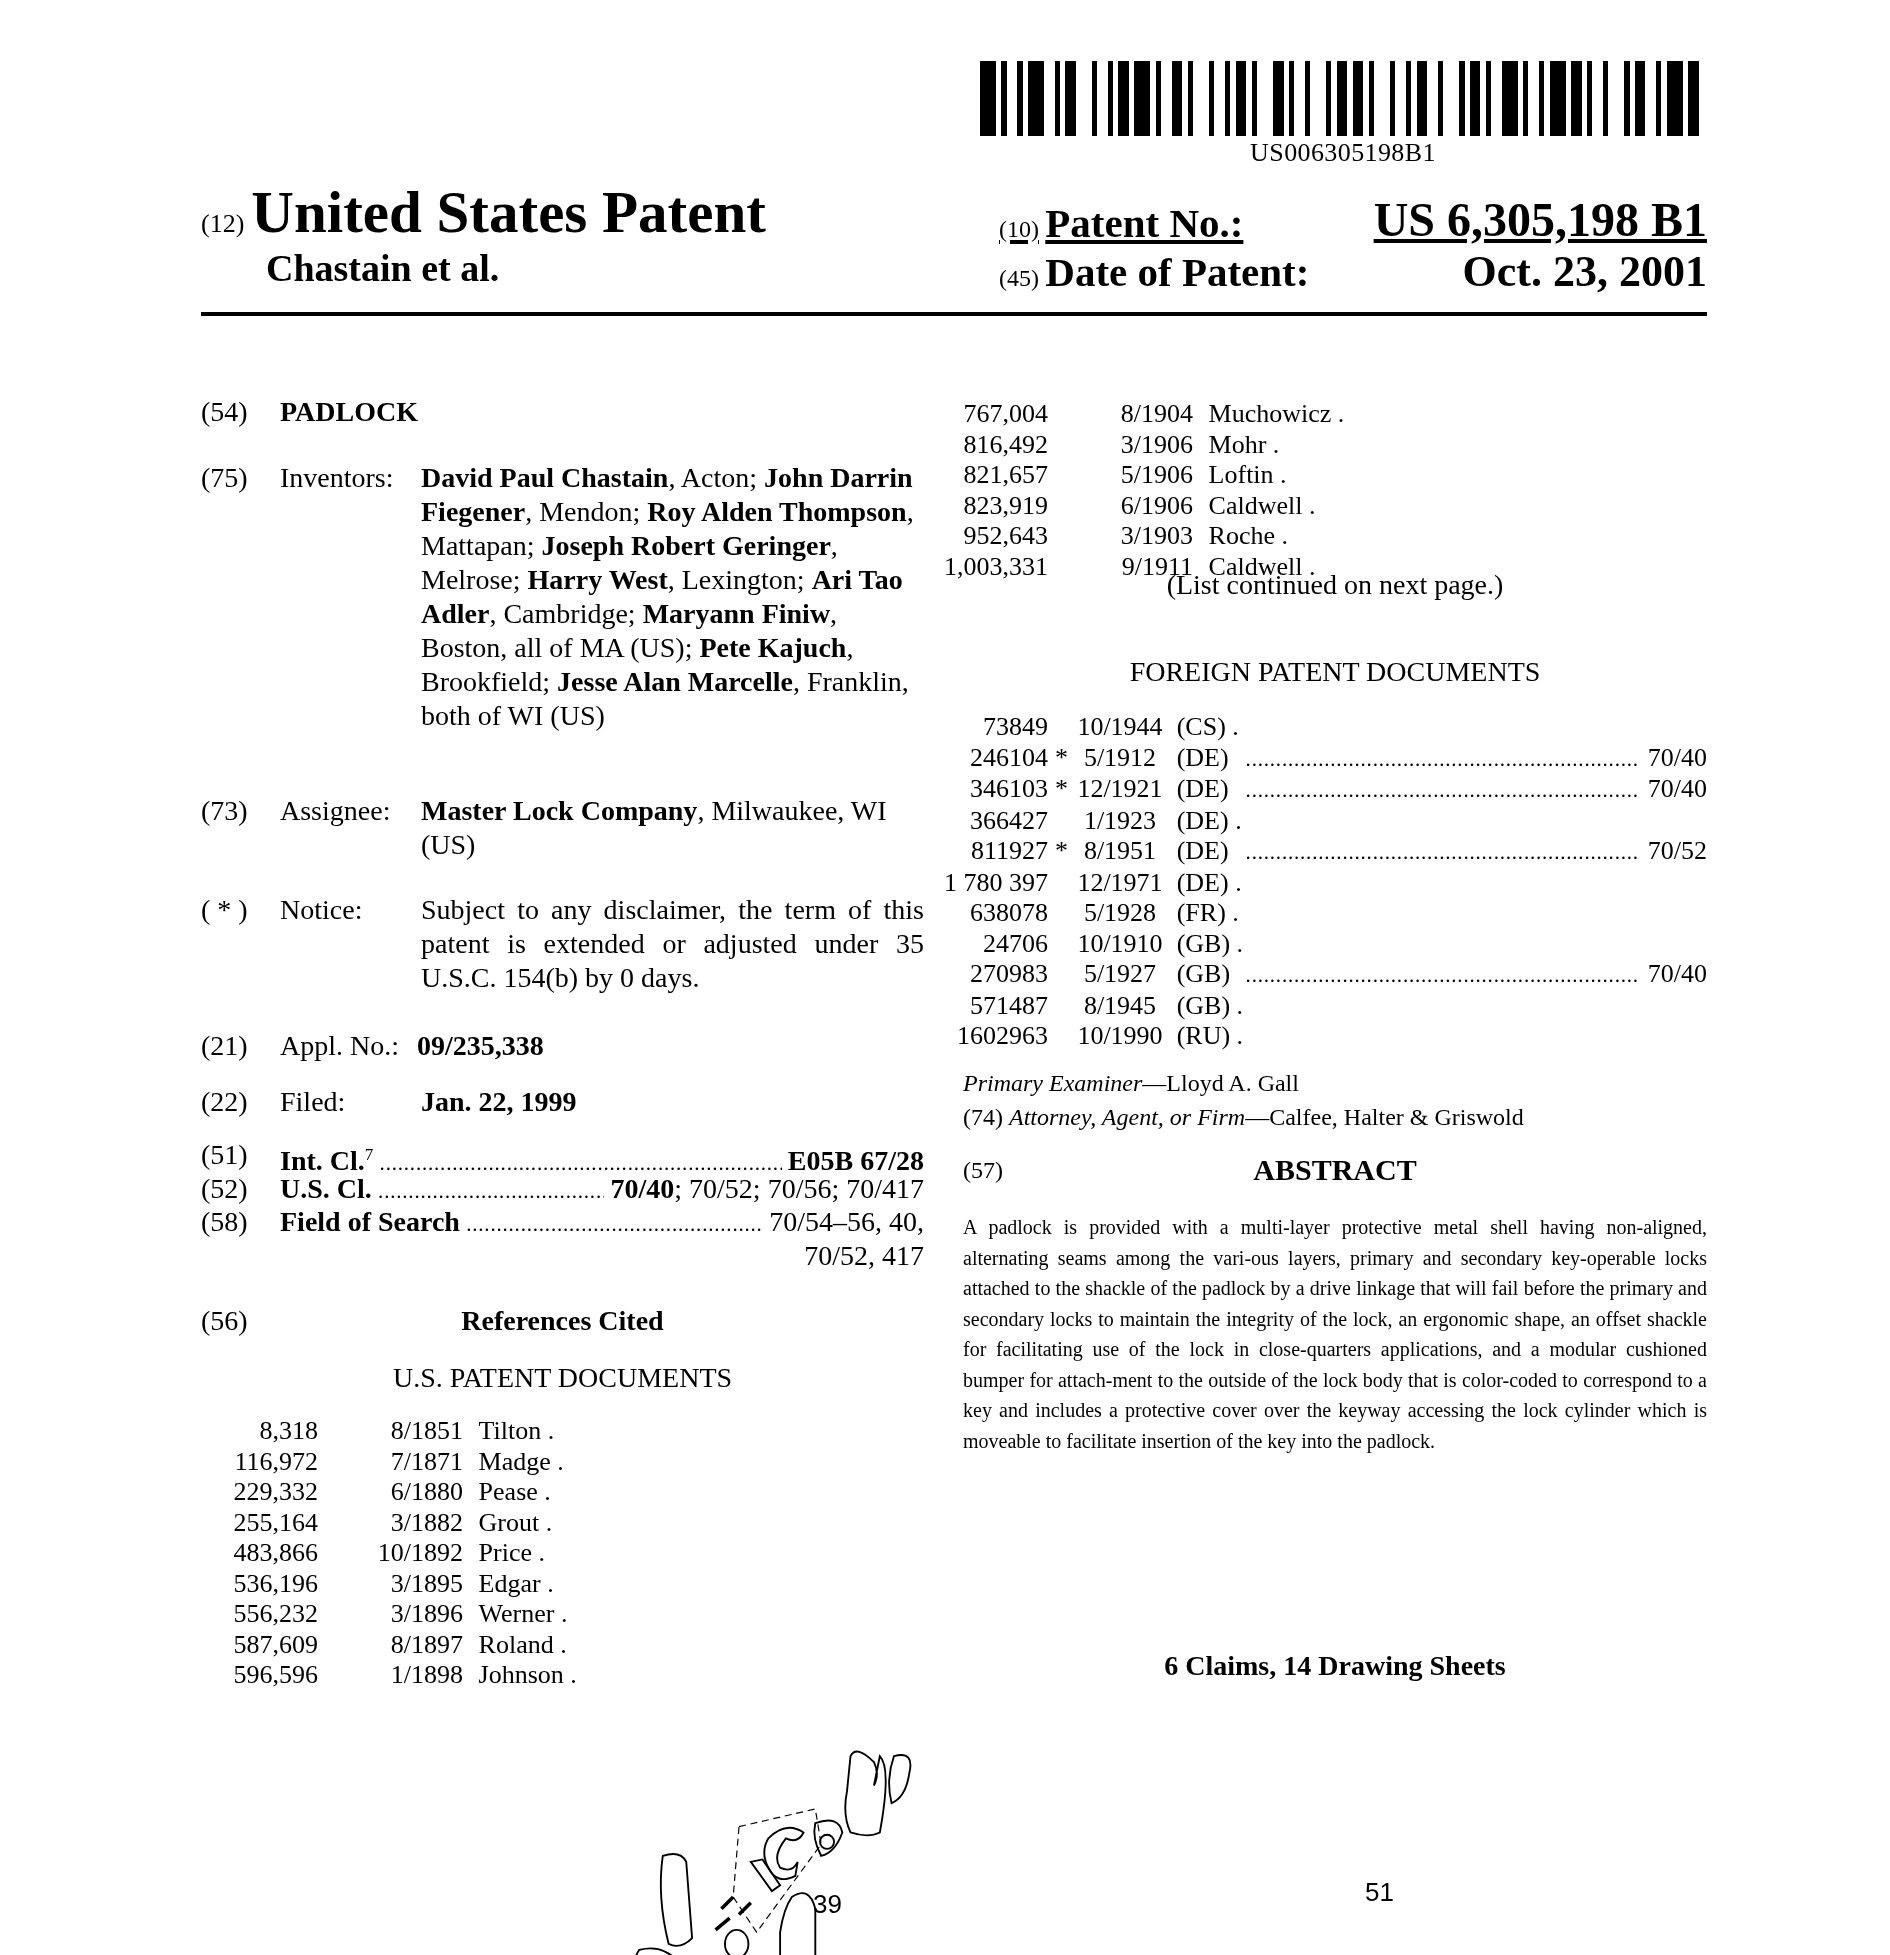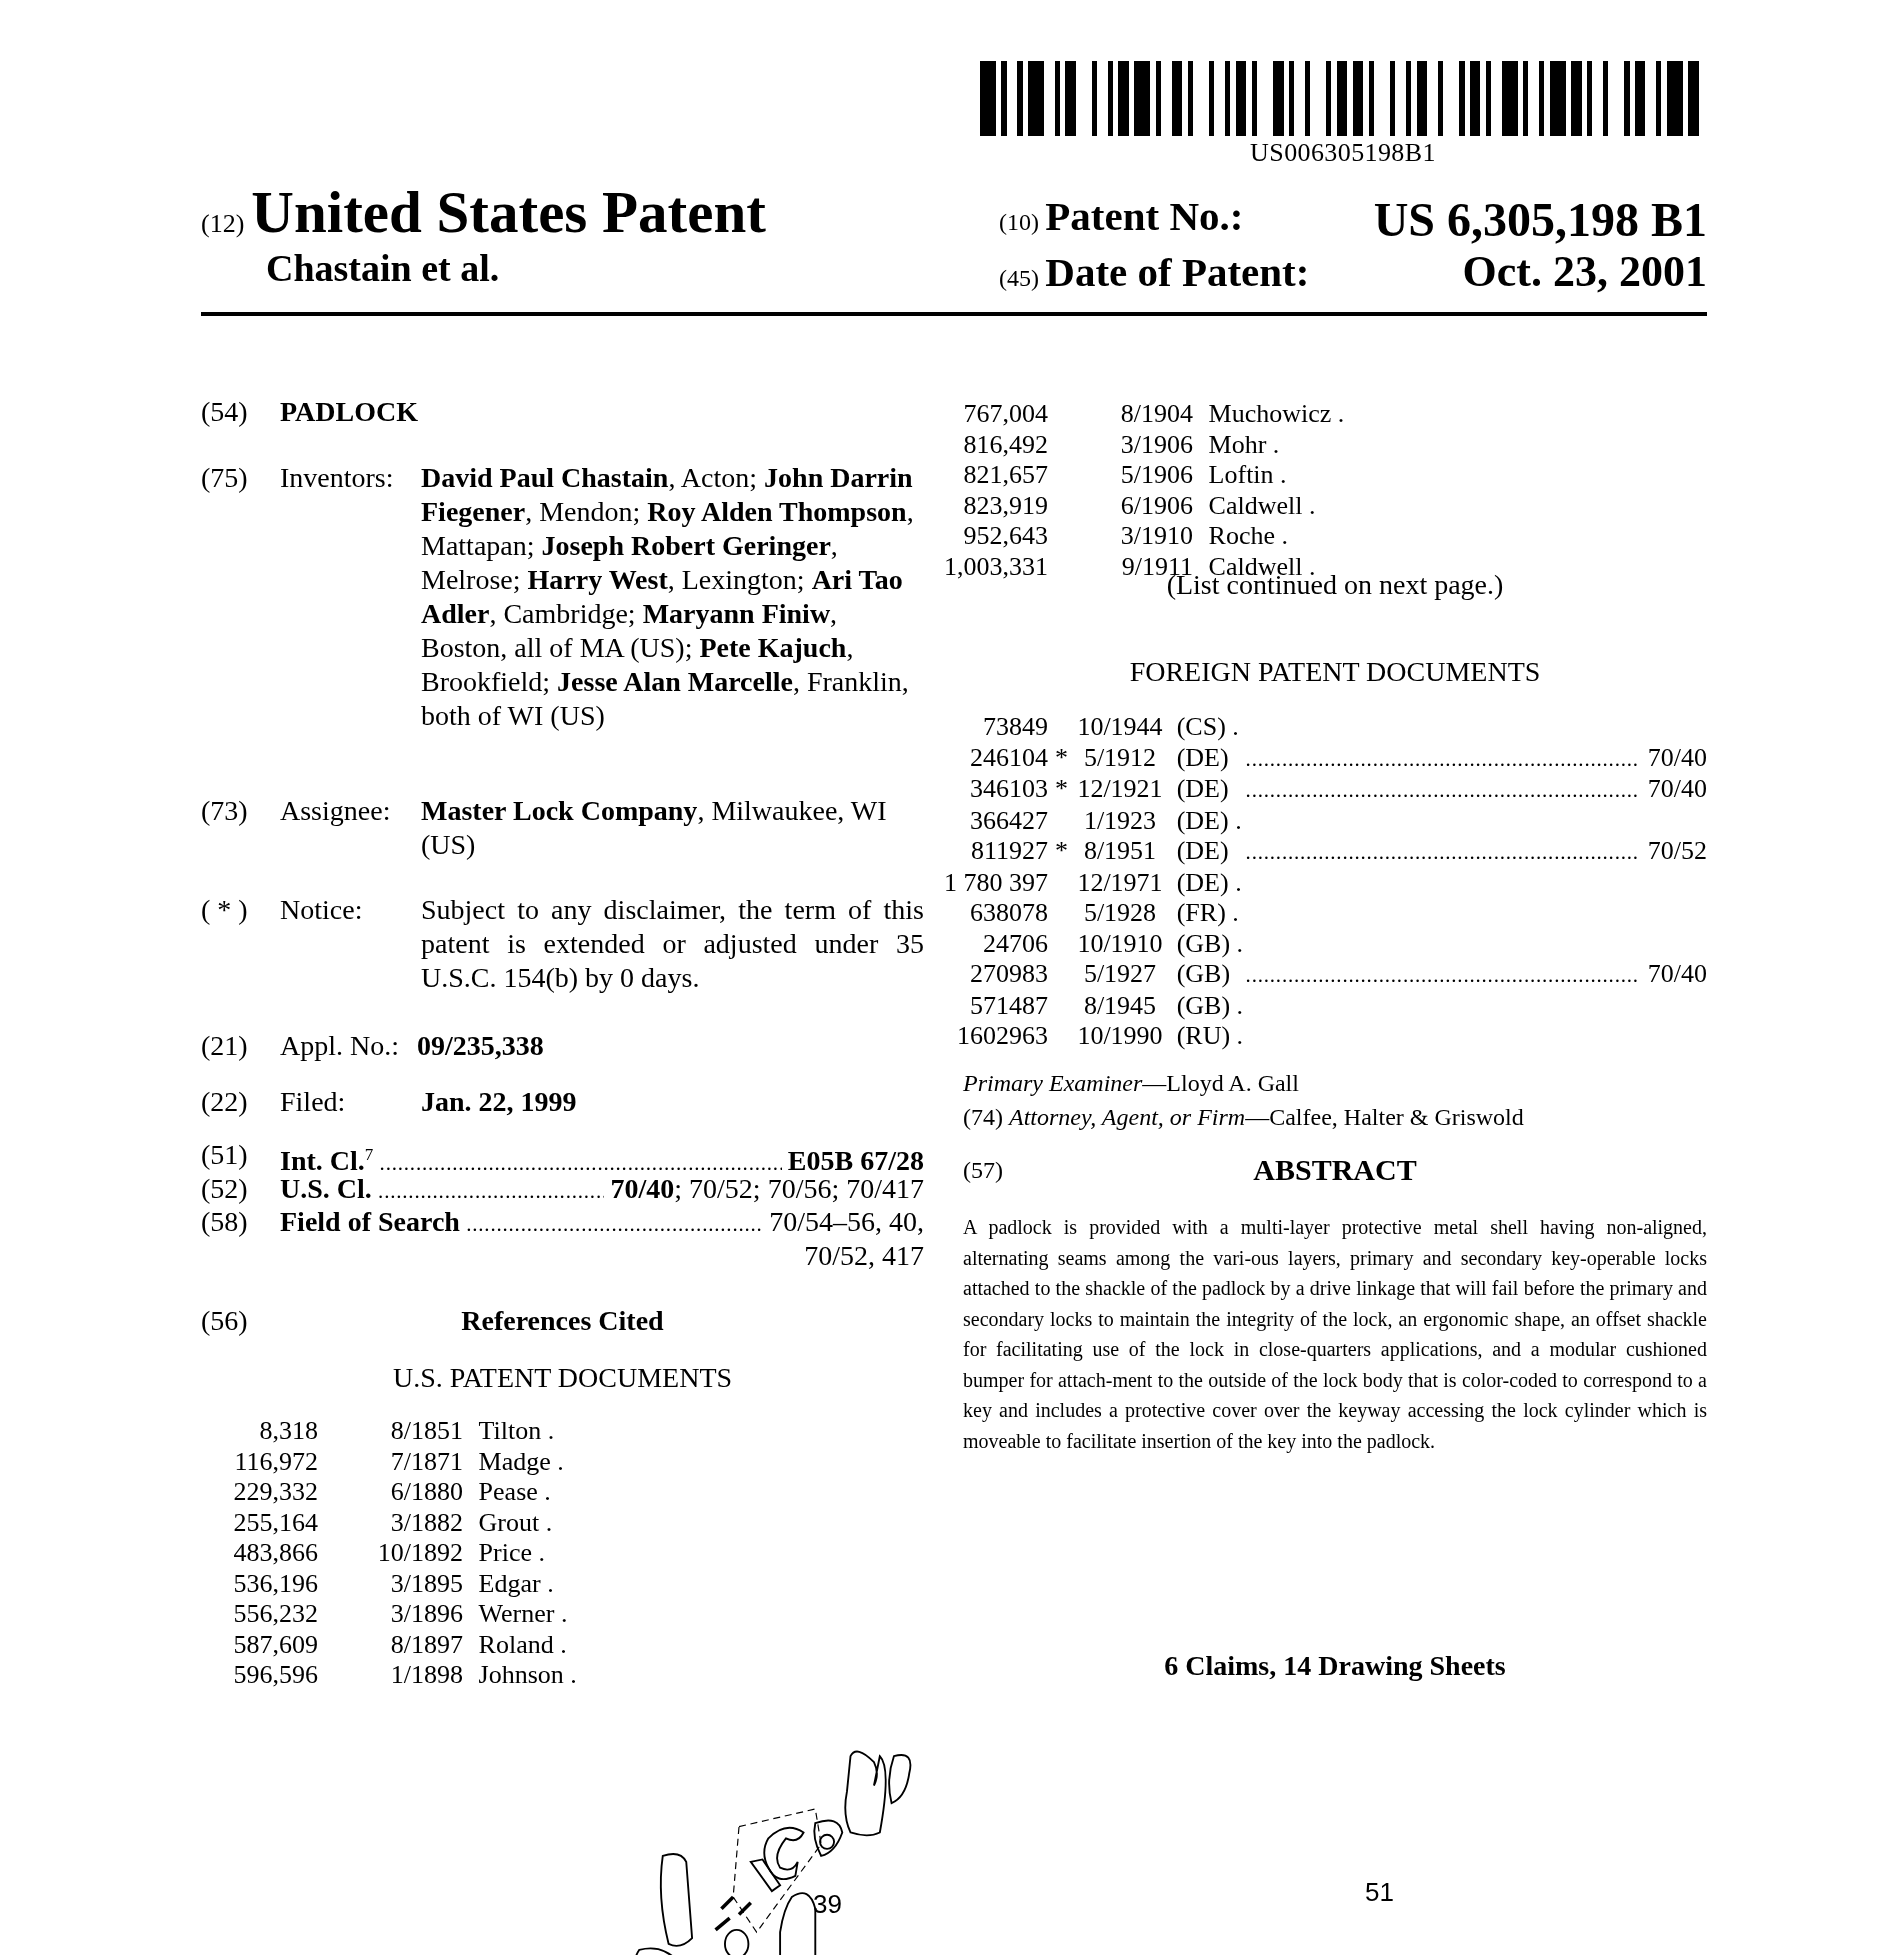--- a/index.html
+++ b/index.html
@@ -11,21 +11,21 @@
   .t { font-size:24px; line-height:34px; }
   
   #barcode { left:980px; top:61px; width:726px; height:75px; display:flex; }
   #barcode span { display:block; height:100%; background:#000; }
   #barcode-text { left:980px; top:138px; width:726px; text-align:center; font-size:26px; letter-spacing:0.4px; }
   
   .hdr-num { font-size:24px; }
   #title { left:201px; top:178px; font-size:59px; font-weight:bold; white-space:nowrap; }
   #title .hdr-num { font-weight:normal; font-size:26px; margin-right:7px; }
   #authors { left:266px; top:246px; font-size:38px; font-weight:bold; }
-  #pn-row { left:999px; top:192px; width:708px; font-size:41px; font-weight:bold; display:flex; justify-content:space-between; align-items:flex-start; }
+  #pn-row { left:999px; top:192px; width:708px; font-size:41px; font-weight:bold; display:flex; justify-content:space-between; align-items:flex-end;text-decoration:underline; }
   #pn-row .lbl .hdr-num, #dp-row .lbl .hdr-num { font-weight:normal; margin-right:6.3px; }
   #pn-row .val { font-size:48px; }
   #dp-row { left:999px; top:246px; width:708px; font-size:41px; font-weight:bold; display:flex; justify-content:space-between; align-items:baseline; }
   #dp-row .val { font-size:44px; }
   #rule { left:201px; top:312px; width:1506px; height:4.3px; background:#000; }
 
   
   .field { position:absolute; left:201px; width:723px; font-size:28px; line-height:34px; }
   .field .num { position:absolute; left:0; top:0; }
   .field .lbl { position:absolute; left:79px; top:0; }
@@ -311,21 +311,21 @@
     </div>
     <div class="ref-row">
       <span class="c1">823,919</span>
       <span class="c2"></span>
       <span class="c3">6/1906</span>
       <span class="c4">Caldwell .</span>
     </div>
     <div class="ref-row">
       <span class="c1">952,643</span>
       <span class="c2"></span>
-      <span class="c3">3/1910</span>
+      <span class="c3">3/1903</span>
       <span class="c4">Roche .</span>
     </div>
     <div class="ref-row">
       <span class="c1">1,003,331</span>
       <span class="c2"></span>
       <span class="c3">9/1911</span>
       <span class="c4">Caldwell .</span>
     </div>
   </div>
 <div class="sec-head" style="left:963px; width:744px; top:568px;">(List continued on next page.)</div>

